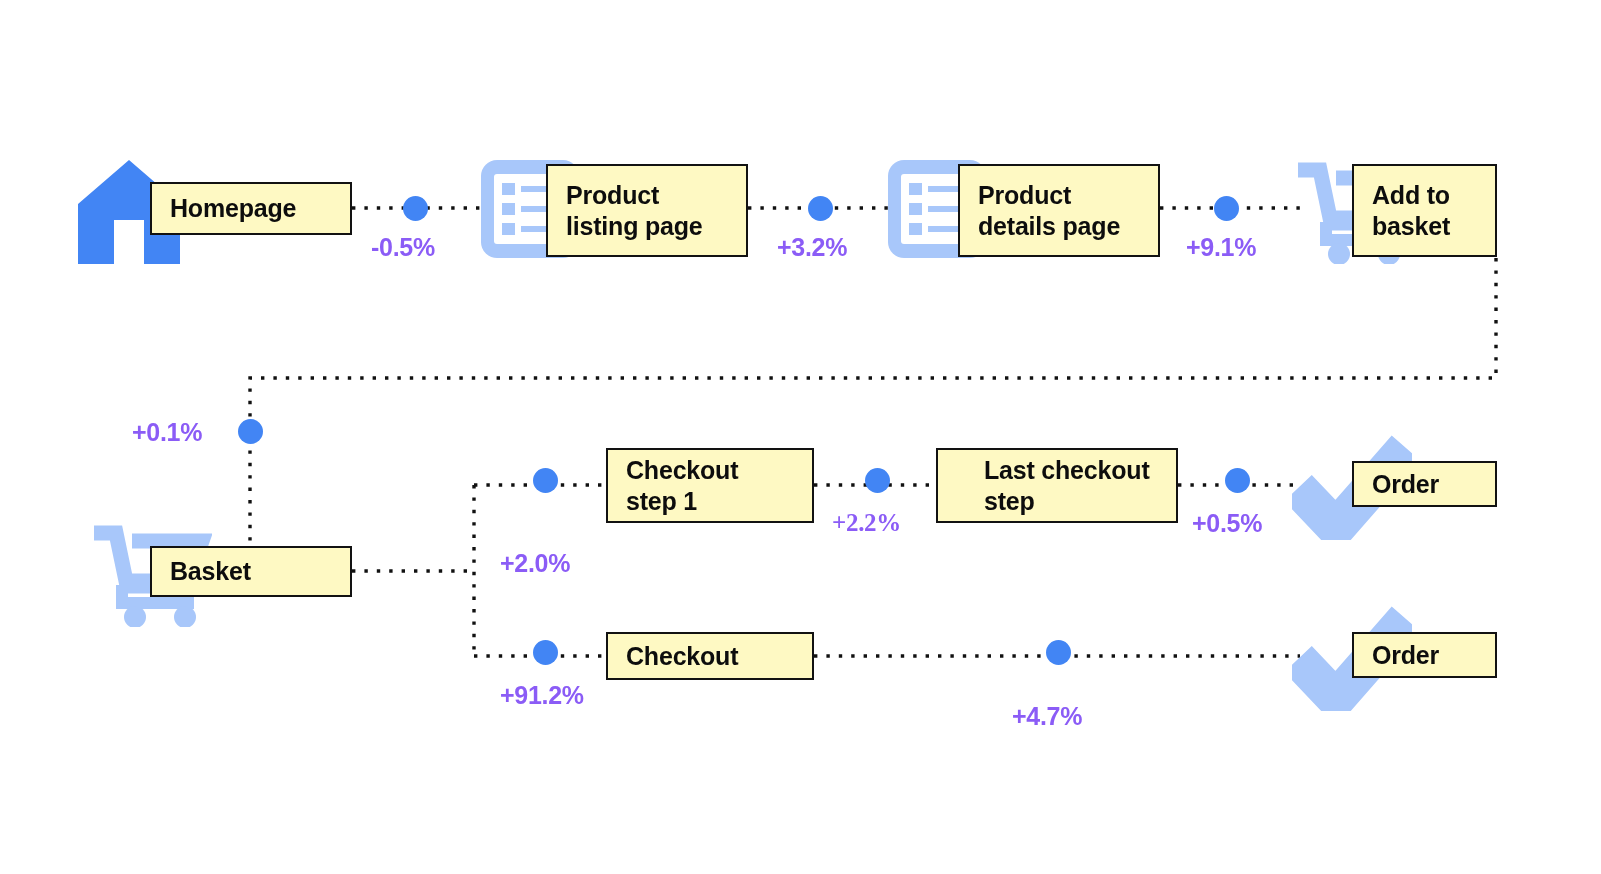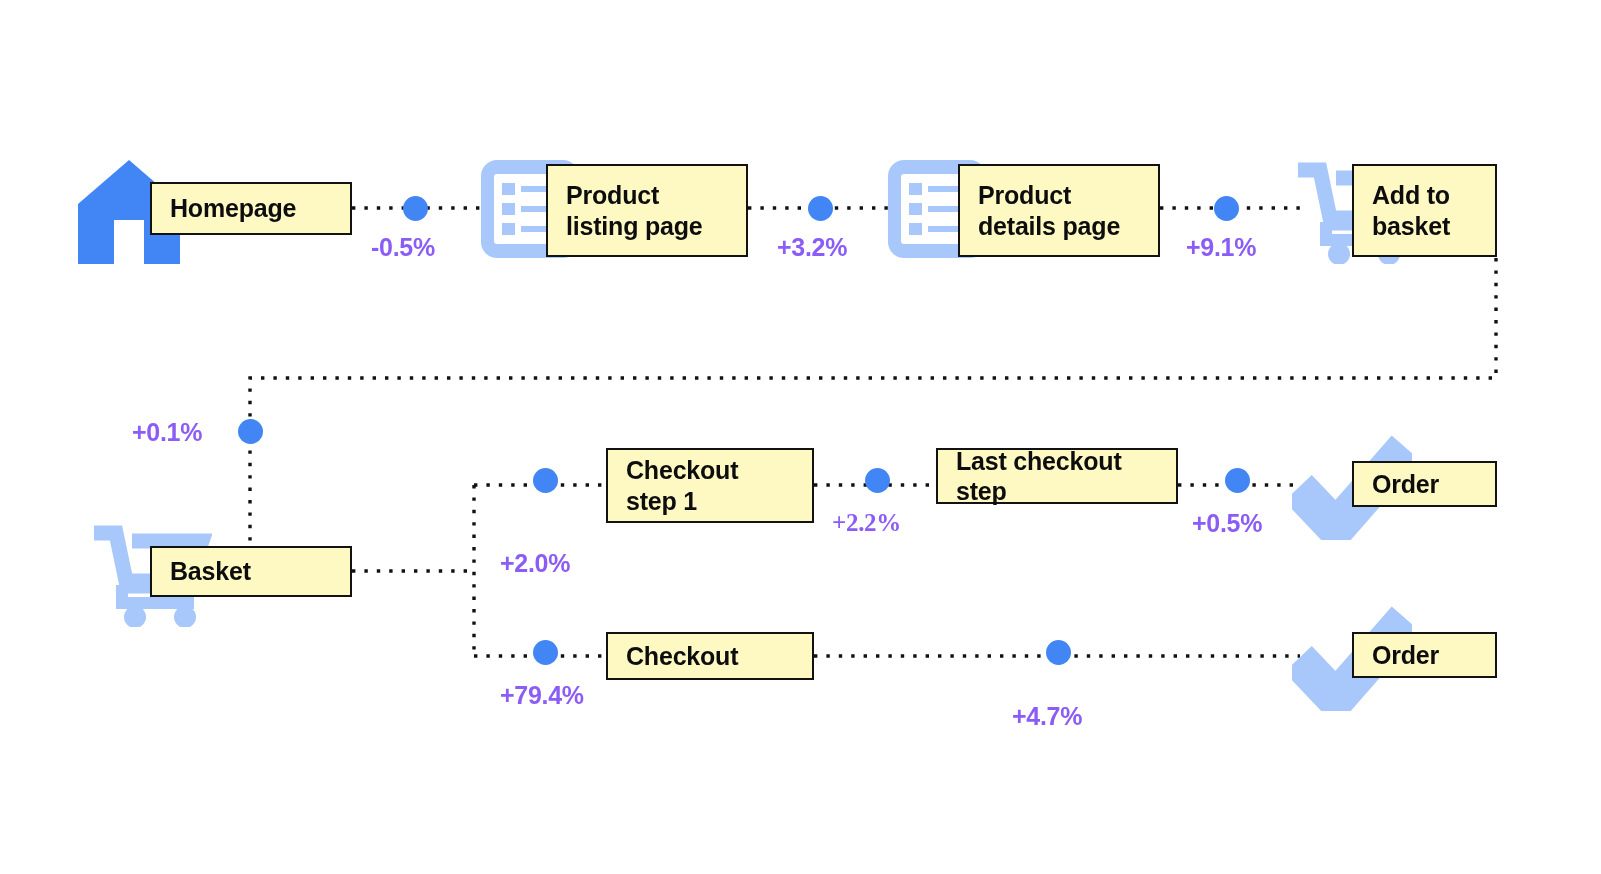--- a/index.html
+++ b/index.html
@@ -163,21 +163,21 @@
 
   <div class="node" style="left:150px; top:546px; width:202px; height:51px;">
     <span class="node-label">Basket</span>
   </div>
 
   <div class="node" style="left:606px; top:448px; width:208px; height:75px;">
     <span class="node-label">Checkout
 step 1</span>
   </div>
 
-  <div class="node" style="left:936px; top:448px; width:242px; height:56px;">
+  <div class="node" style="left:936px; top:448px; width:242px; height:75px;padding-left:28px;">
     <span class="node-label">Last checkout
 step</span>
   </div>
 
   <div class="node" style="left:1352px; top:461px; width:145px; height:46px;">
     <span class="node-label">Order</span>
   </div>
 
   <div class="node" style="left:606px; top:632px; width:208px; height:48px;">
     <span class="node-label">Checkout</span>
@@ -204,17 +204,17 @@
   <div class="pct" style="left:1186px; top:233px;">+9.1%</div>
 
   <div class="pct" style="left:132px; top:418px;">+0.1%</div>
 
   <div class="pct" style="left:500px; top:509px;margin-top:40px;">+2.0%</div>
 
   <div class="pct" style="left:832px; top:509px;font-family:Liberation Serif, serif;">+2.2%</div>
 
   <div class="pct" style="left:1192px; top:509px;">+0.5%</div>
 
-  <div class="pct" style="left:500px; top:681px;">+79.4%</div>
+  <div class="pct" style="left:500px; top:681px;">+91.2%</div>
 
   <div class="pct" style="left:1012px; top:702px;">+4.7%</div>
 
 </div>
 
 </body></html>

